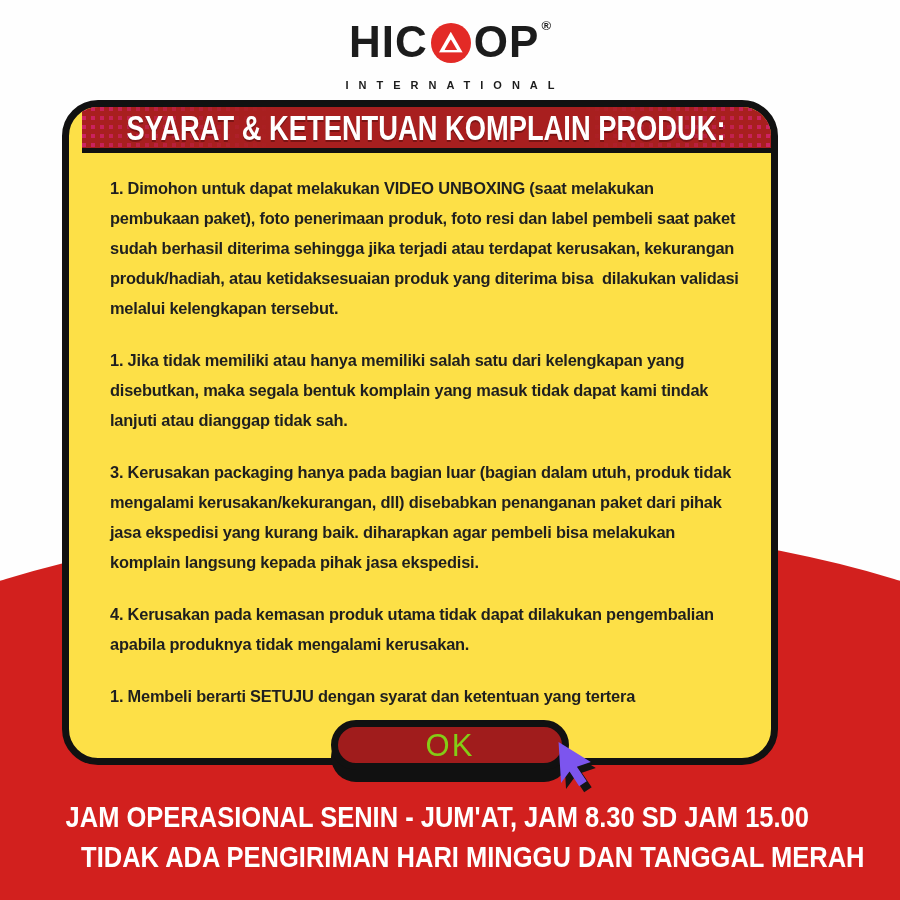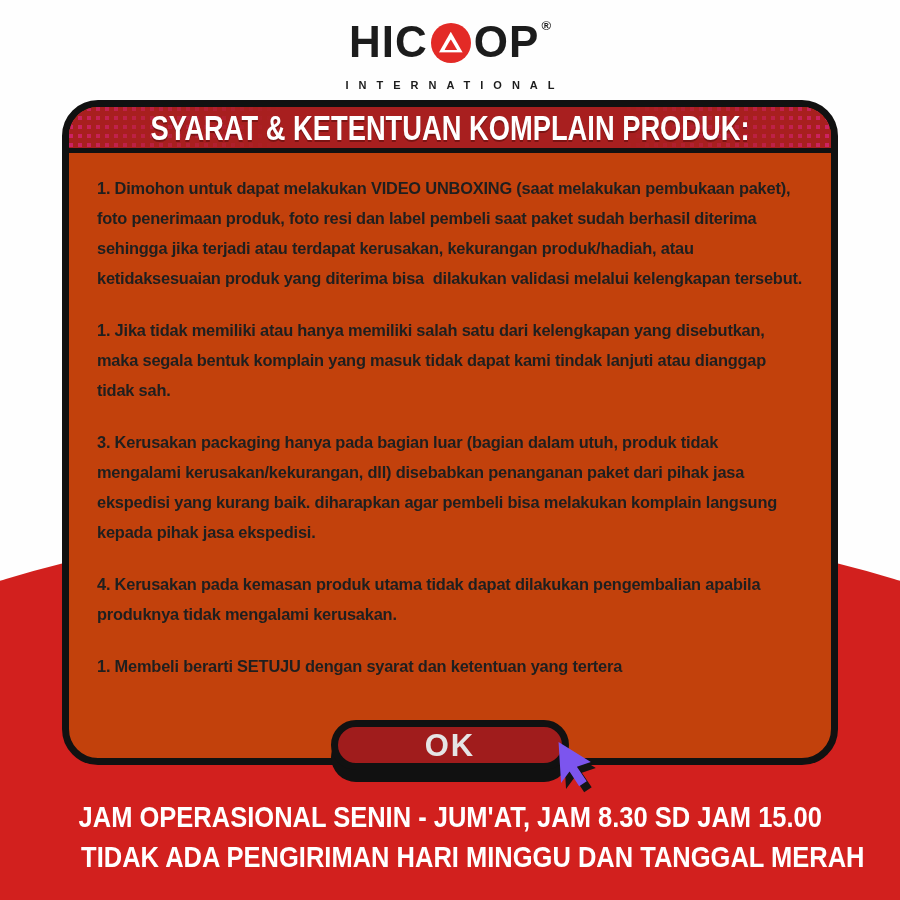--- a/index.html
+++ b/index.html
@@ -37,23 +37,24 @@
     clip-path:polygon(50% 0,100% 100%,0 100%);
   }
   .logo-reg { font-size:13px; font-weight:bold; color:#1c1c1c; align-self:flex-start; margin-top:-2px; }
   .logo-sub {
     margin-top:15px; font-size:11px; font-weight:bold; color:#1c1c1c;
     letter-spacing:10px; text-indent:10px;
   }
 
   
   .card {
-    position:absolute; left:62px; top:100px; width:776px; height:665px;
-    background:#c2410c; border:7px solid #111111; border-radius:36px;
+    position:absolute; left:62px; top:100px; width:716px; height:665px;
+    background:#fde047; border:7px solid #111111; border-radius:36px;
     overflow:hidden;
+    padding-left:13px;
   }
   .card-header {
     height:46px; border-bottom:5px solid #111111;
     display:flex; align-items:center; justify-content:center;
     background:
       linear-gradient(90deg, rgba(168,31,31,0) 0%, rgba(168,31,31,.45) 8%, #a81f1f 28%, #a81f1f 72%, rgba(168,31,31,.45) 92%, rgba(168,31,31,0) 100%),
       repeating-linear-gradient(180deg, rgba(168,31,31,0) 0 4px, #a81f1f 4px 9px),
       repeating-linear-gradient(90deg, #ce2264 0 4px, rgba(168,31,31,0) 4px 9px),
       #a81f1f;
   }
@@ -69,26 +70,26 @@
   }
 
   
   .ok-btn {
     position:absolute; left:331px; top:720px; width:238px; height:50px;
     background:#a01c1c; border:7px solid #111111; border-radius:32px;
     box-shadow:0 12px 0 #111111;
     display:flex; align-items:center; justify-content:center;
     cursor:pointer;
   }
-  .ok-label { font-size:31px; font-weight:bold; color:#e5e5e5; letter-spacing:2px; line-height:1;text-align:center; }
+  .ok-label { font-size:31px; font-weight:normal; color:#84cc16; letter-spacing:2px; line-height:1;text-align:center; }
   .cursor { position:absolute; left:548px; top:740px; width:52px; height:56px;
     filter:drop-shadow(5px 6px 0 #141414); }
 
   
-  .footer { position:absolute; left:0; width:900px; text-align:center; color:#ffffff; }
+  .footer { position:absolute; left:0; width:760px; text-align:center; color:#ffffff; }
   .footer-line1 { top:800px; }
   .footer-line2 { top:840px; }
   .footer span {
     display:inline-block; transform:scaleX(.85); transform-origin:center;
     font-size:30px; font-weight:bold; white-space:nowrap; line-height:1.1;
   }
 </style>
 </head>
 <body>
 

